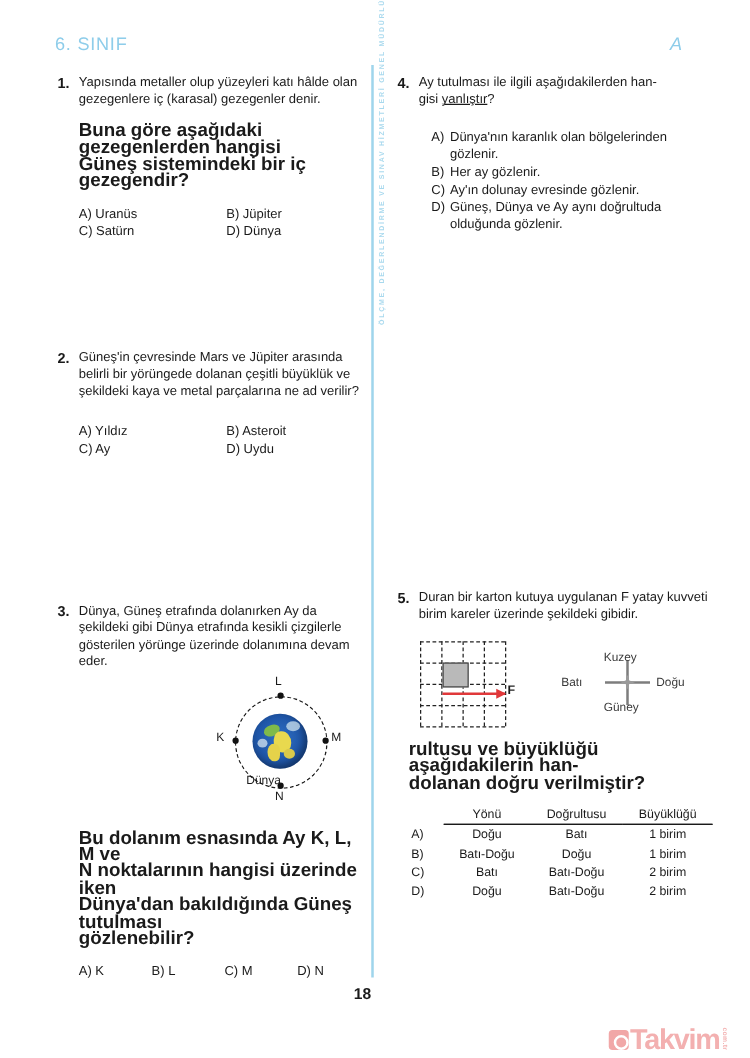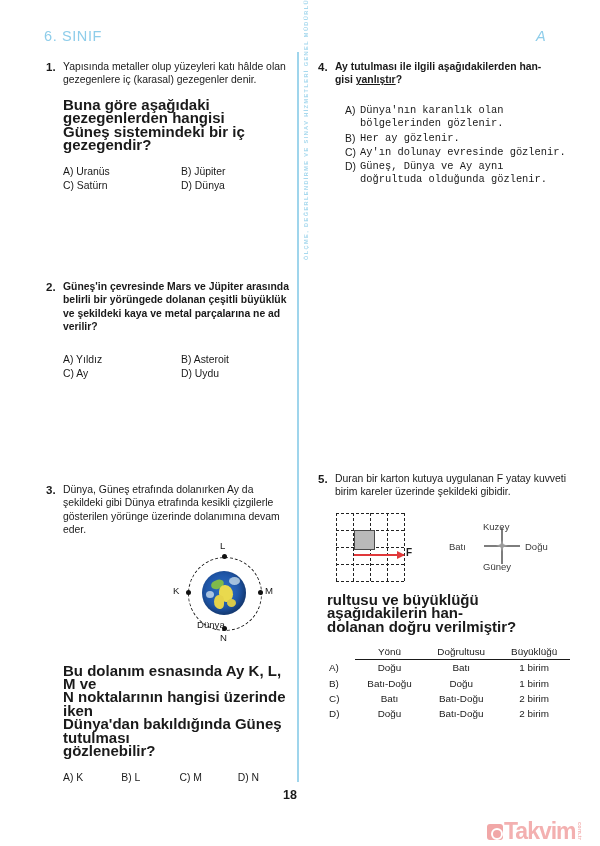--- a/index.html
+++ b/index.html
@@ -49,33 +49,33 @@
   .q{position:absolute;width:250px;}
   .q-head{display:flex;align-items:flex-start;}
   .q-num{
     font-weight:bold;font-size:11.5px;
     width:17px;flex:0 0 17px;
     text-align:left;
     padding-top:.5px;
   }
   .q-body{flex:1 1 auto;}
   .q-text{font-size:10.4px;line-height:13.4px;}
-  .q-text.bold{font-weight:bold;}
+  .q-text.bold{font-weight:normal;}
   .q-sub{font-size:15px;line-height:13.4px;font-weight:bold;margin-top:11px;}
   u.nowrapu{text-decoration:underline;}
 
   
   .opts2{margin-top:14px;display:block;position:relative;font-size:10.4px;line-height:14px;}
   .opts2 .row{display:flex;}
   .opts2 .row .o{width:118px;}
   
   .opts-stack{margin-top:13px;font-size:10.4px;line-height:13.6px;padding-left:10px;}
   .opts-stack .o{display:flex;margin-bottom:.5px;}
   .opts-stack .o .lbl{width:15px;flex:0 0 15px;}
-  .opts-stack .o .txt{flex:1 1 auto;font-family:Liberation Mono, monospace;}
+  .opts-stack .o .txt{flex:1 1 auto;}
   
   .opts-row{margin-top:15px;display:flex;font-size:10.4px;}
   .opts-row .o{width:62px;}
 
   
   .fig3{position:relative;width:240px;height:105px;margin-top:16px;}
   .sun-wrap{position:absolute;left:20px;top:0;width:78px;text-align:center;}
   .sun{
     width:62px;height:62px;border-radius:50%;
     margin:0 auto;

